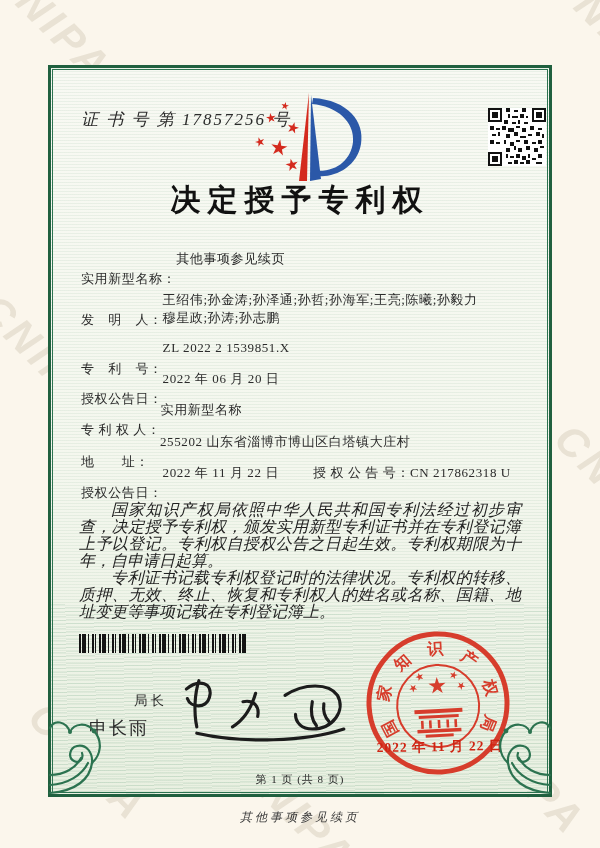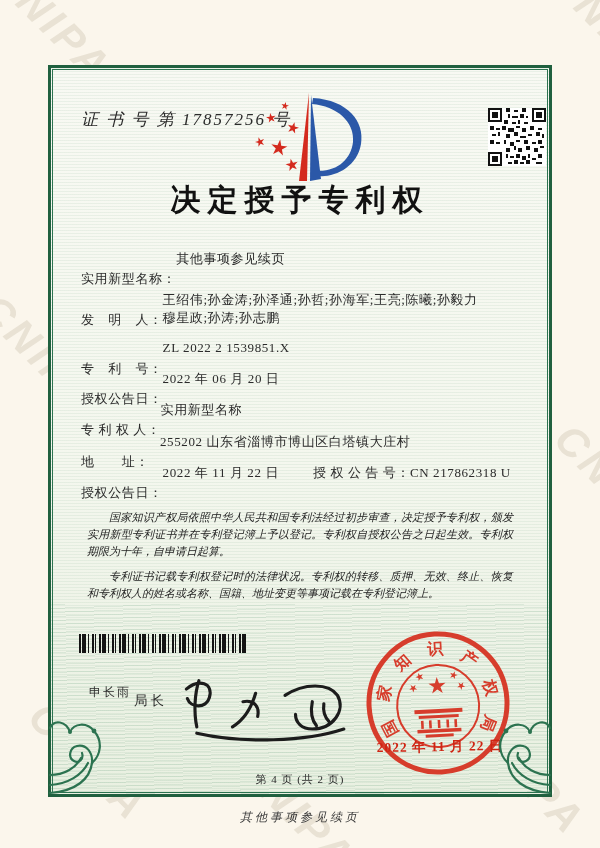--- a/index.html
+++ b/index.html
@@ -51,36 +51,36 @@
   .fields{position:absolute;left:30px;right:24px;top:182px;height:240px;z-index:2;font-size:13px;letter-spacing:0.6px;}
   .frow{position:absolute;left:0;right:0;}
   .r1{top:0}.r2{top:41px}.r3{top:90px}.r4{top:120px}.r5{top:151px}.r6{top:183px}.r7{top:214px}
   .flabel{display:inline-block;min-width:79px;vertical-align:top;margin-top:20px;}
   .fval{vertical-align:top;}
   .inv-lines{display:inline-block;vertical-align:top;line-height:18px;}
   .grant-no-group{position:absolute;left:232px;top:0;white-space:nowrap;}
   
   .paras{position:absolute;left:28px;right:28px;top:433px;z-index:2;}
   .paras p{
-    margin:8px;text-indent:2em;font-size:11px;line-height:17px;
+    margin:0;text-indent:2em;font-size:16px;line-height:17px;
     text-align:justify;font-style:italic;color:#222;
   }
   
   .barcode{
     position:absolute;left:28px;top:566px;width:167px;height:19px;z-index:2;
     background:repeating-linear-gradient(90deg,
       #141414 0 2px,transparent 2px 3px,
       #141414 3px 7px,transparent 7px 9px,
       #141414 9px 10px,transparent 10px 13px,
       #141414 13px 15px,transparent 15px 16px,
       #141414 16px 17px,transparent 17px 20px);
   }
   
   .boss-title{position:absolute;left:38px;top:624px;z-index:2;font-family:Liberation Sans, sans-serif;font-size:13.5px;letter-spacing:3px;margin-left:45px;}
-  .boss-name{position:absolute;left:38px;top:616px;z-index:2;font-family:"Liberation Sans","DejaVu Sans",sans-serif;font-size:12px;letter-spacing:2px;}
+  .boss-name{position:absolute;left:38px;top:648px;z-index:2;font-family:"Liberation Sans","DejaVu Sans",sans-serif;font-size:18px;letter-spacing:2px;}
   .sig{position:absolute;left:108px;top:598px;width:210px;height:84px;z-index:2;}
   
   .seal{position:absolute;left:314px;top:562px;width:146px;height:146px;z-index:3;transform:rotate(-3deg);opacity:0.93;}
   .seal svg{position:absolute;inset:0;}
   .seal-ring{position:absolute;inset:0;}
   .seal-ring span{
     position:absolute;left:50%;top:50%;width:20px;height:20px;margin:-10px 0 0 -10px;
     text-align:center;line-height:20px;font-size:16px;font-weight:700;color:#d6301f;
     font-family:"Liberation Sans","DejaVu Sans",sans-serif;
   }
@@ -287,21 +287,21 @@
         <span style="transform: rotate(-76.6667deg) translateY(-54px);">家</span>
         <span style="transform: rotate(-38.3333deg) translateY(-54px);">知</span>
         <span style="transform: rotate(0deg) translateY(-54px);">识</span>
         <span style="transform: rotate(38.3333deg) translateY(-54px);">产</span>
         <span style="transform: rotate(76.6667deg) translateY(-54px);">权</span>
         <span style="transform: rotate(115deg) translateY(-54px);">局</span>
       </div>
   </div>
   <div class="seal-date">2022 年 11 月 22 日</div>
 
-  <div class="page-footer">第 4 页 (共 2 页)</div>
+  <div class="page-footer">第 1 页 (共 8 页)</div>
 
   <div class="orn orn-left">
     <svg viewBox="0 0 86 86" width="86" height="86">
       <g fill="none" stroke="currentColor" stroke-width="2.2" stroke-linecap="round">
         <path d="M4,80 C30,78 44,66 46,50 C47,39 40,31 31,33 C23,35 22,45 28,48 C33,50.5 38,46 36,40"></path>
         <path d="M46,50 C55,42 57,28 48,18 C41,9 28,10 24,19"></path>
         <path d="M24,19 C20,8 8,6 4,15"></path>
         <path d="M4,62 C18,62 30,55 35,45"></path>
         <path d="M4,72 C22,71 36,62 42,50"></path>
         <circle cx="48" cy="18" r="2.4" fill="currentColor" stroke="none"></circle>

